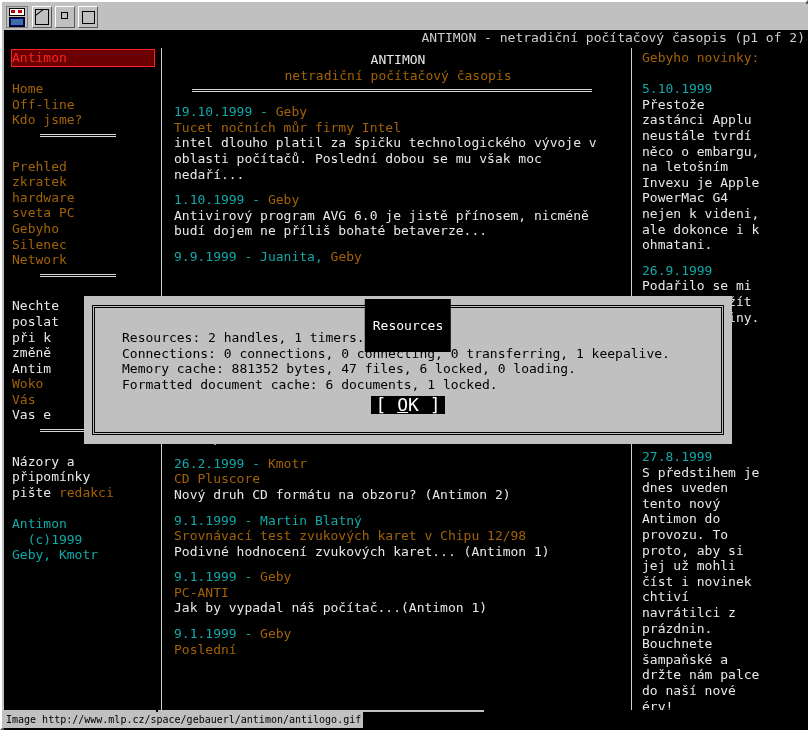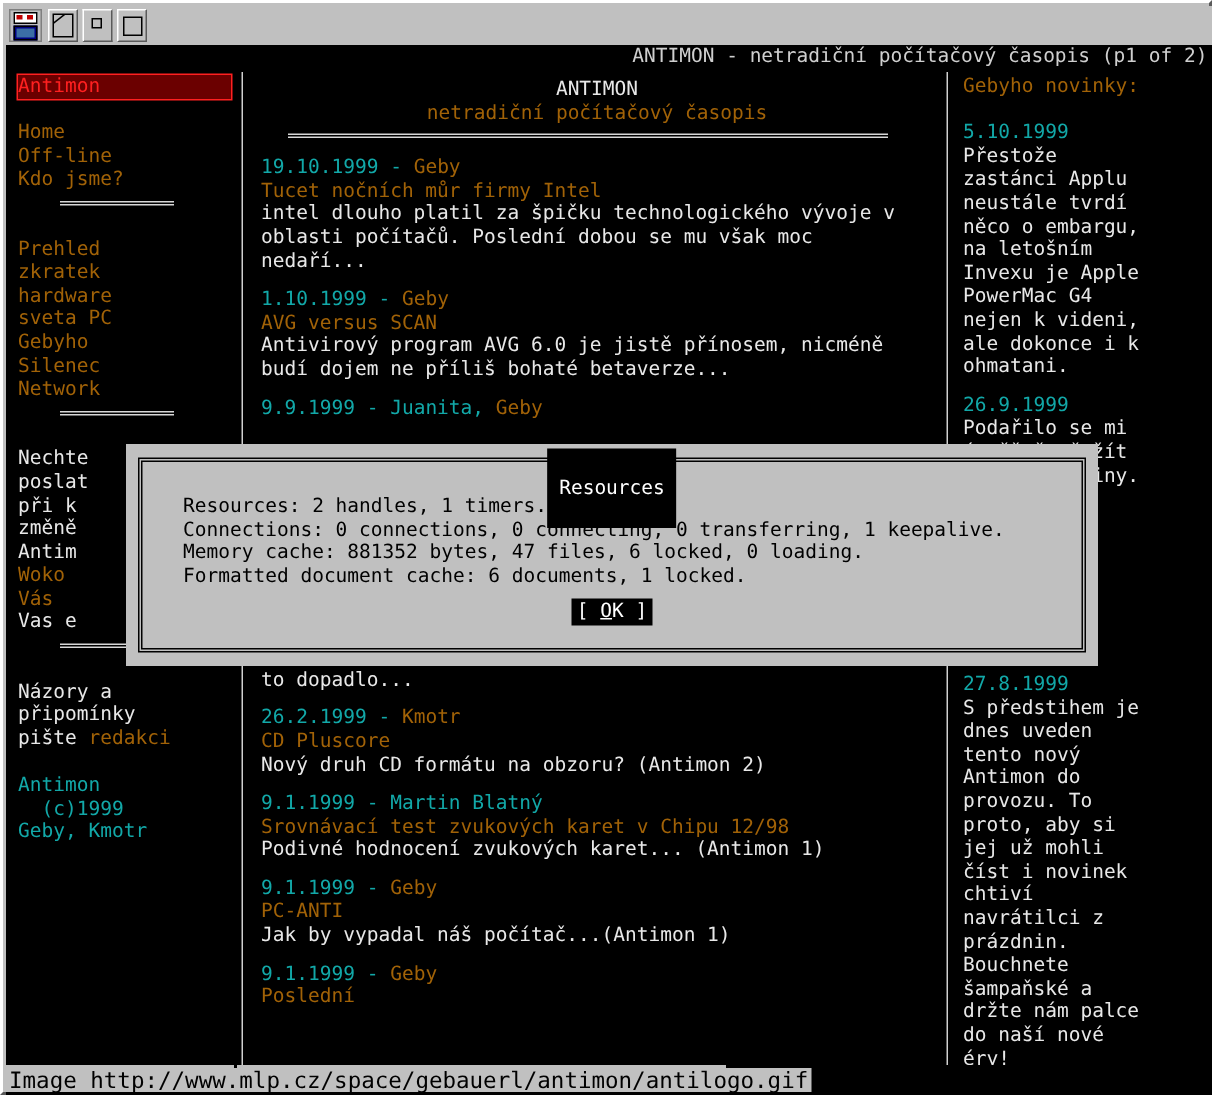--- a/index.html
+++ b/index.html
@@ -214,21 +214,21 @@
     width: 804px; height: 20px;
     background: #000000;
   }
   .status-text {
     position: absolute;
     left: 0px; top: 2px;
     height: 16px;
     line-height: 16px;
     background: #c0c0c0;
     color: #000000;
-    font-size: 15px;
+    font-size: 10px;
     padding: 0 2px;
     white-space: nowrap;
   }
   .status-tab {
     position: absolute;
     left: 0px; top: 0px;
     width: 152px; height: 2px;
     background: #c0c0c0;
   }
   .status-tab2 {
@@ -284,21 +284,21 @@
   .dialog-btnrow {
     position: absolute;
     left: 0; right: 0;
     top: 100px;
     text-align: center;
   }
   .ok-button {
     display: inline-block;
     background: #000000;
     color: #ffffff;
-    font-size: 13px;
+    font-size: 18px;
     line-height: 16px;
     padding: 1px 4px;
     cursor: pointer;
     white-space: pre;
   }
   .ok-button u { text-decoration: underline; }
 </style>
 </head>
 <body>
 
@@ -383,21 +383,20 @@
           <div class="art">
             <span class="art-meta"><span class="txt-teal">19.10.1999</span><span class="txt-teal"> - </span><span class="lnk-red">Geby</span></span>
             <span class="art-title lnk-red">Tucet nočních můr firmy Intel</span>
             <span class="art-body txt-white" style="white-space:pre">intel dlouho platil za špičku technologického vývoje v
 oblasti počítačů. Poslední dobou se mu však moc
 nedaří...</span>
           </div>
 
           <div class="art">
             <span class="art-meta"><span class="txt-teal">1.10.1999</span><span class="txt-teal"> - </span><span class="lnk-red">Geby</span></span>
-            <span class="art-title lnk-red">AVG versus SCAN</span>
             <span class="art-body txt-white" style="white-space:pre">Antivirový program AVG 6.0 je jistě přínosem, nicméně
 budí dojem ne příliš bohaté betaverze...</span>
           </div>
 
           <div class="art">
             <span class="art-meta"><span class="txt-teal">9.9.1999</span><span class="txt-teal"> - </span><span class="txt-teal">Juanita, </span><span class="lnk-red">Geby</span></span>
           </div>
 
           <div style="height:140px"></div>
 

